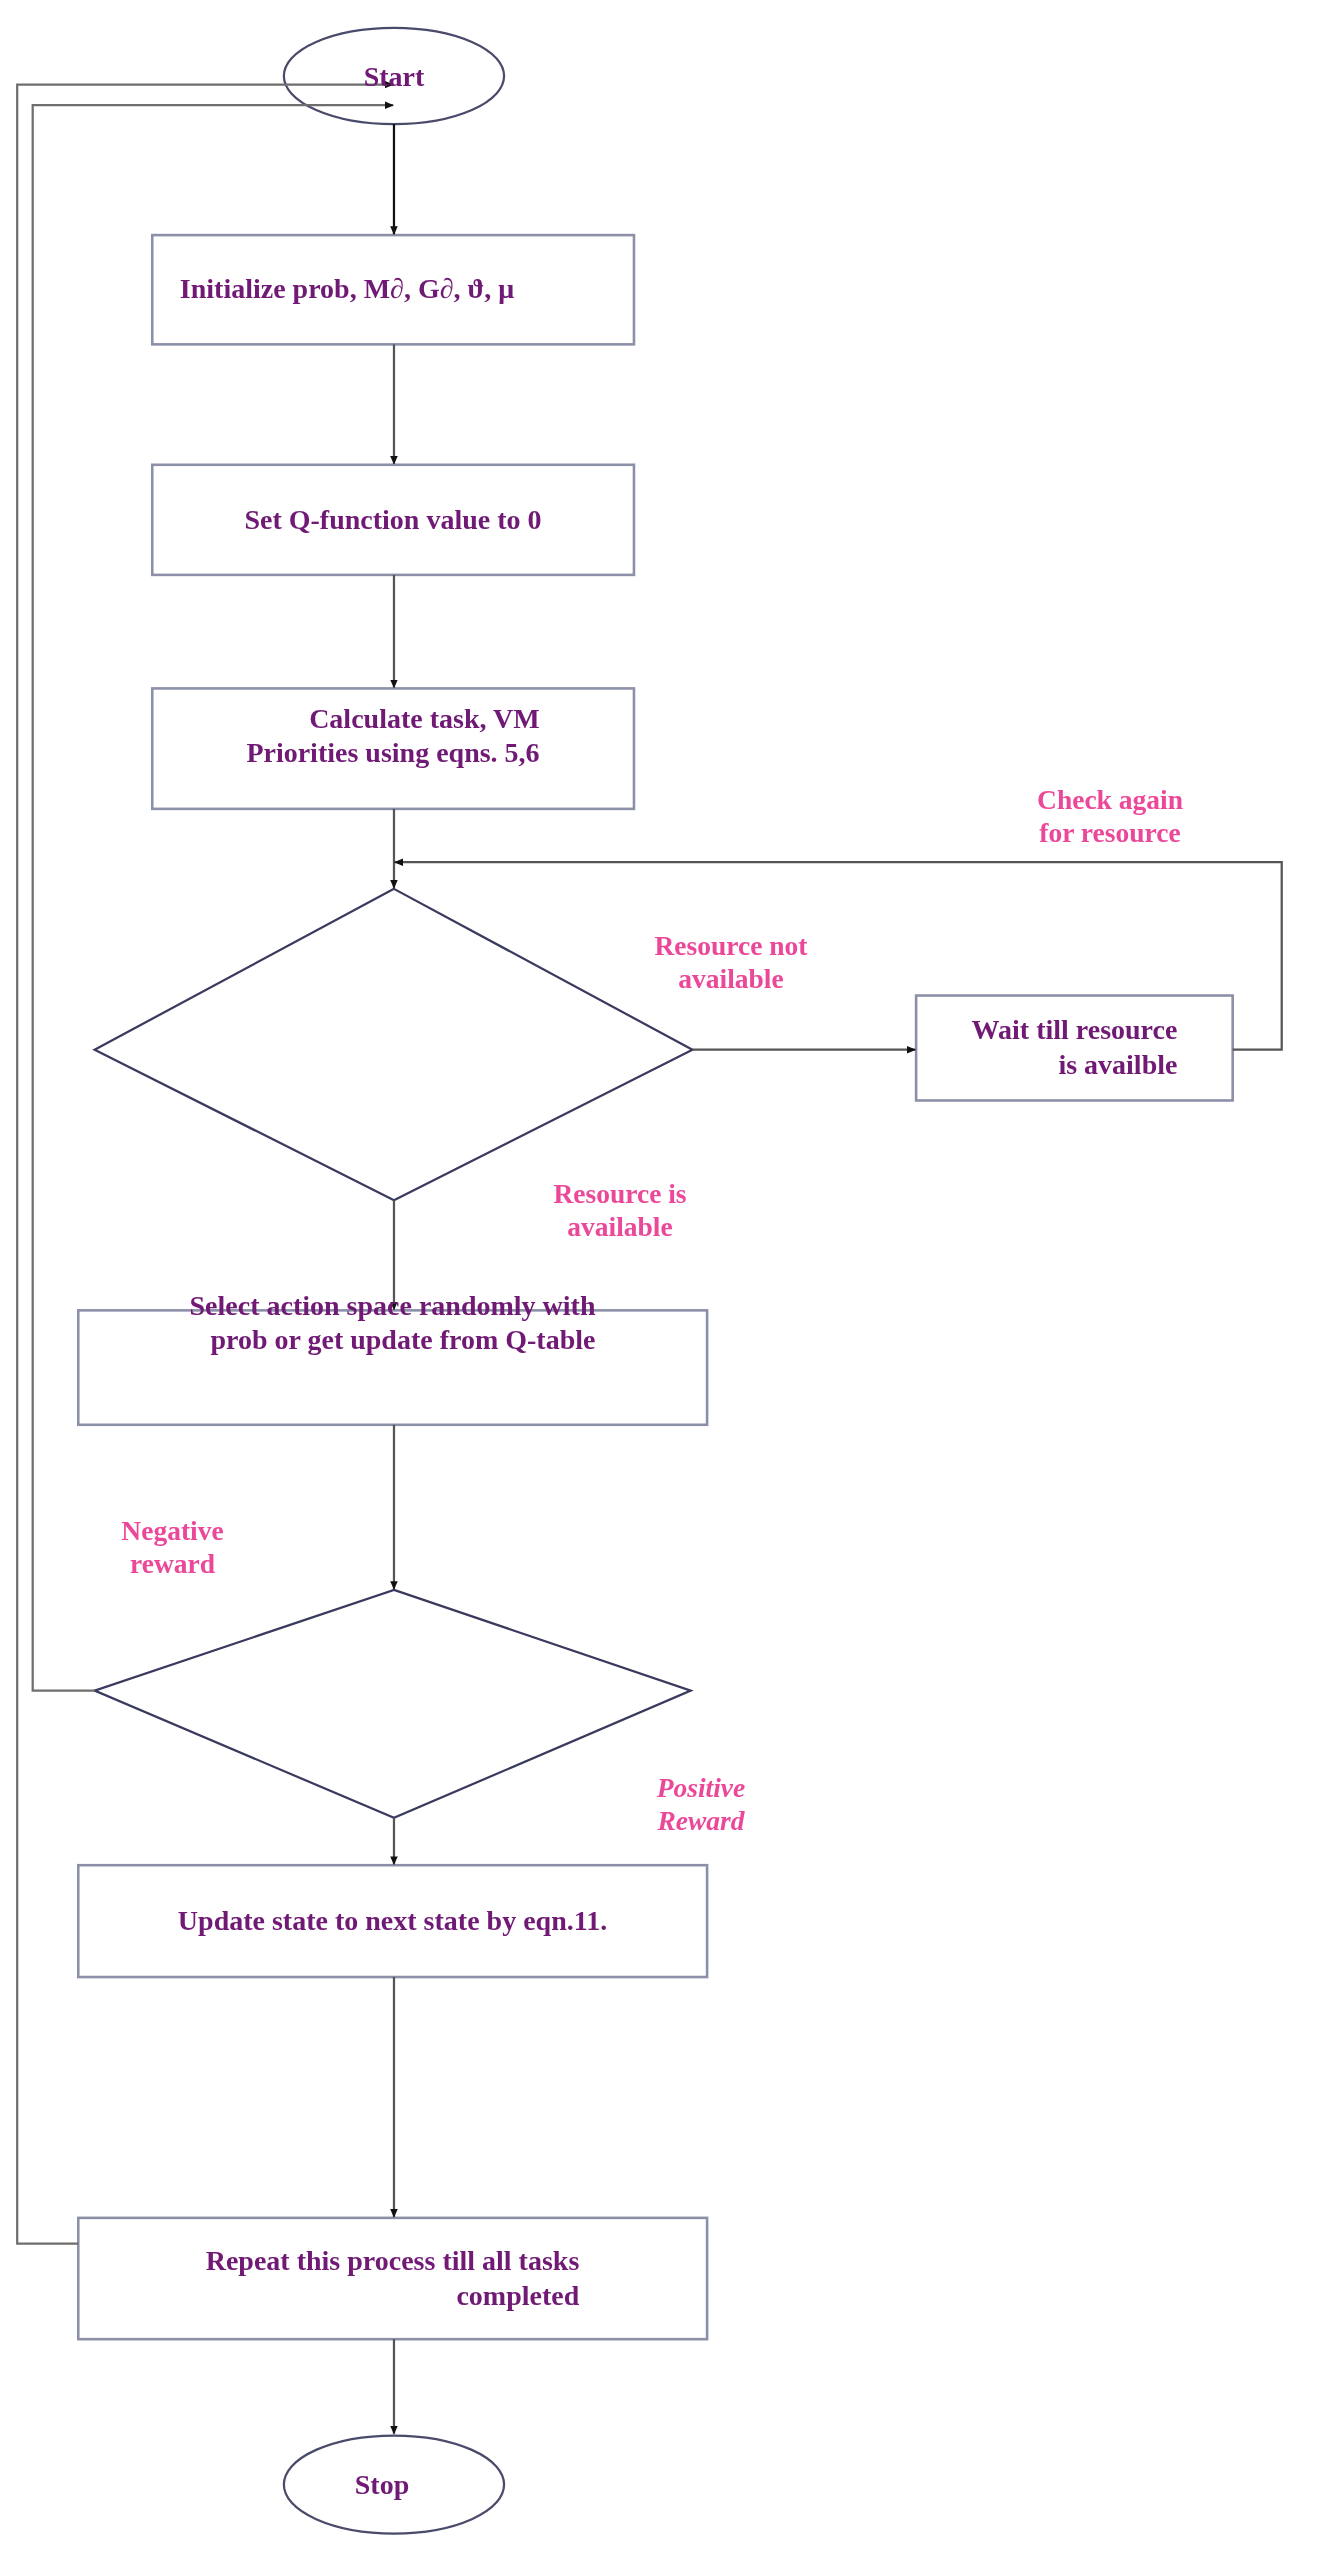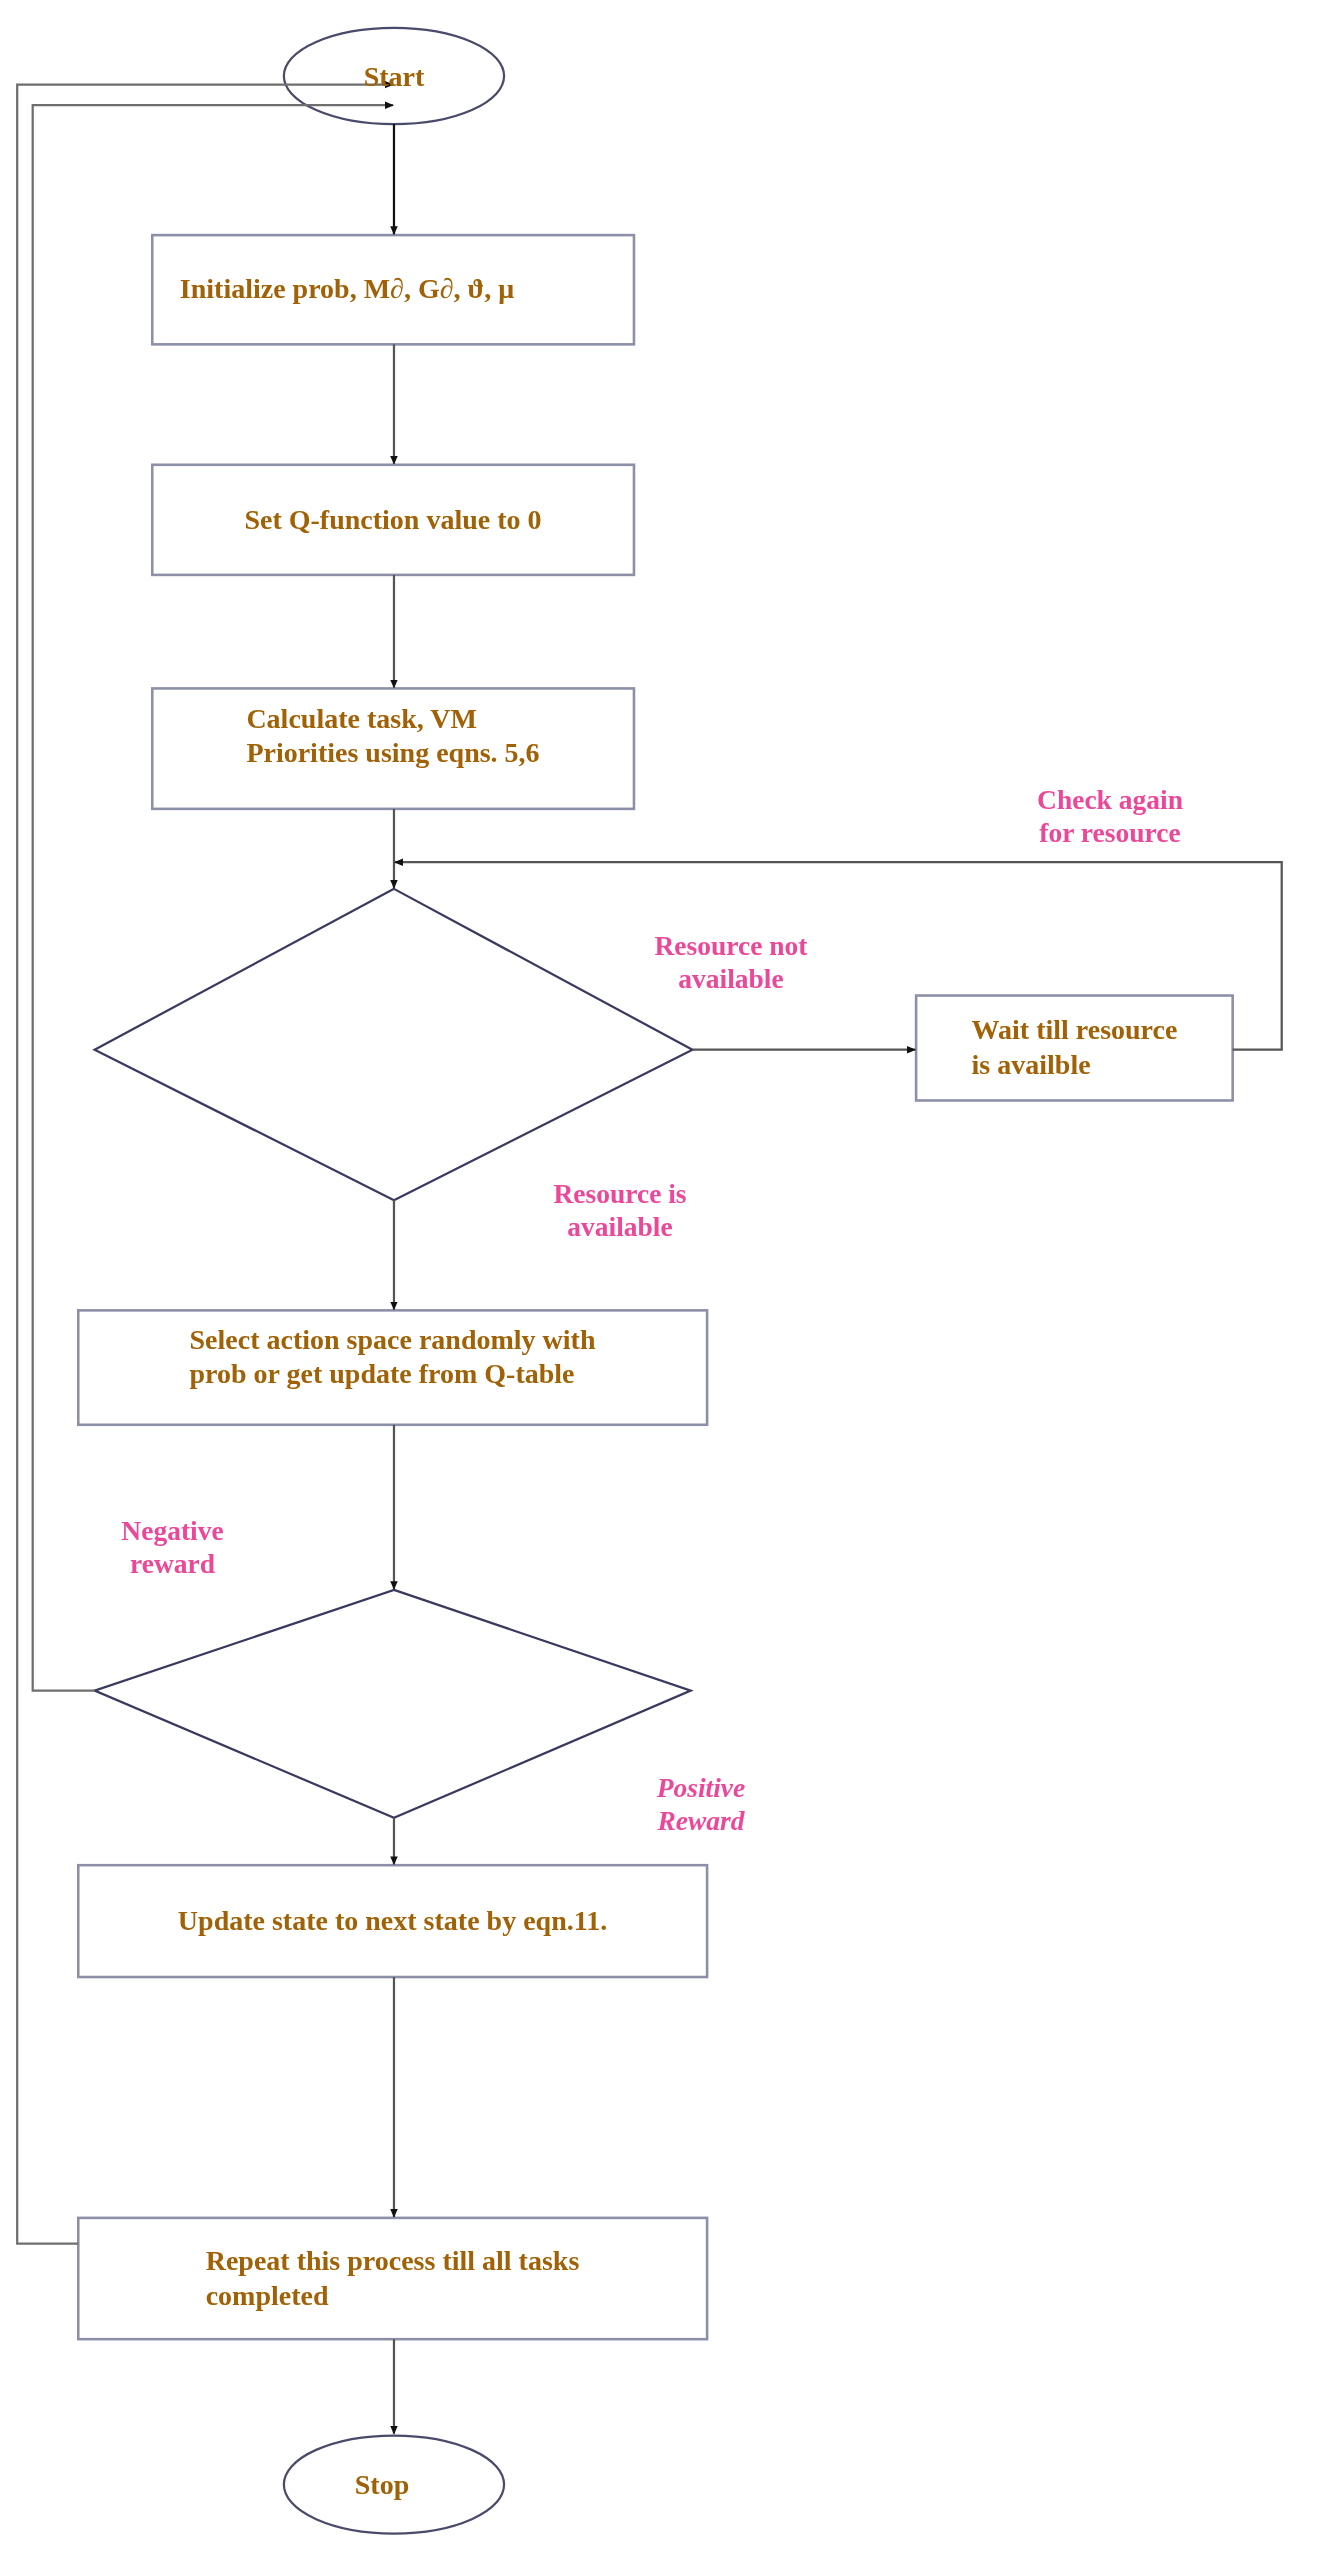--- a/index.html
+++ b/index.html
@@ -23,22 +23,22 @@
     left: 0;
     top: 0;
     width: 1323px;
     height: 2576px;
   }
   .node-label {
     position: absolute;
     display: flex;
     align-items: center;
     justify-content: center;
-    text-align: left;
-    color: #a16207;
+    text-align: right;
+    color: #701a75;
     font-weight: 700;
     line-height: 1.22;
     pointer-events: none;
     white-space: pre-line;
   }
   .terminal-label { font-size: 28px; }
   .process-label  { font-size: 28px; }
   .decision-label { font-size: 27px; font-weight: 700; }
   .edge-label {
     position: absolute;
@@ -120,21 +120,21 @@
 
   <div class="node-label process-label" style="left:152px; top:465px; width:482px; height:110px;">Set Q-function value to 0</div>
 
   <div class="node-label process-label" style="left:152px; top:688px; width:482px; height:96px;">Calculate task, VM
 Priorities using eqns. 5,6</div>
 
 
   <div class="node-label process-label" style="left:916px; top:995px; width:317px; height:105px;">Wait till resource
 is availble</div>
 
-  <div class="node-label process-label" style="left:78px; top:1300px; width:629px; height:114px;">Select action space randomly with
+  <div class="node-label process-label" style="left:78px; top:1266px; width:629px; height:114px;">Select action space randomly with
 prob or get update from Q-table</div>
 
 
   <div class="node-label process-label" style="left:78px; top:1865px; width:629px; height:112px;">Update state to next state by eqn.11.</div>
 
   <div class="node-label process-label" style="left:78px; top:2218px; width:629px; height:121px;">Repeat this process till all tasks
 completed</div>
 
   <div class="node-label terminal-label" style="left:272px; top:2460px; width:220px; height:50px;">Stop</div>
 

